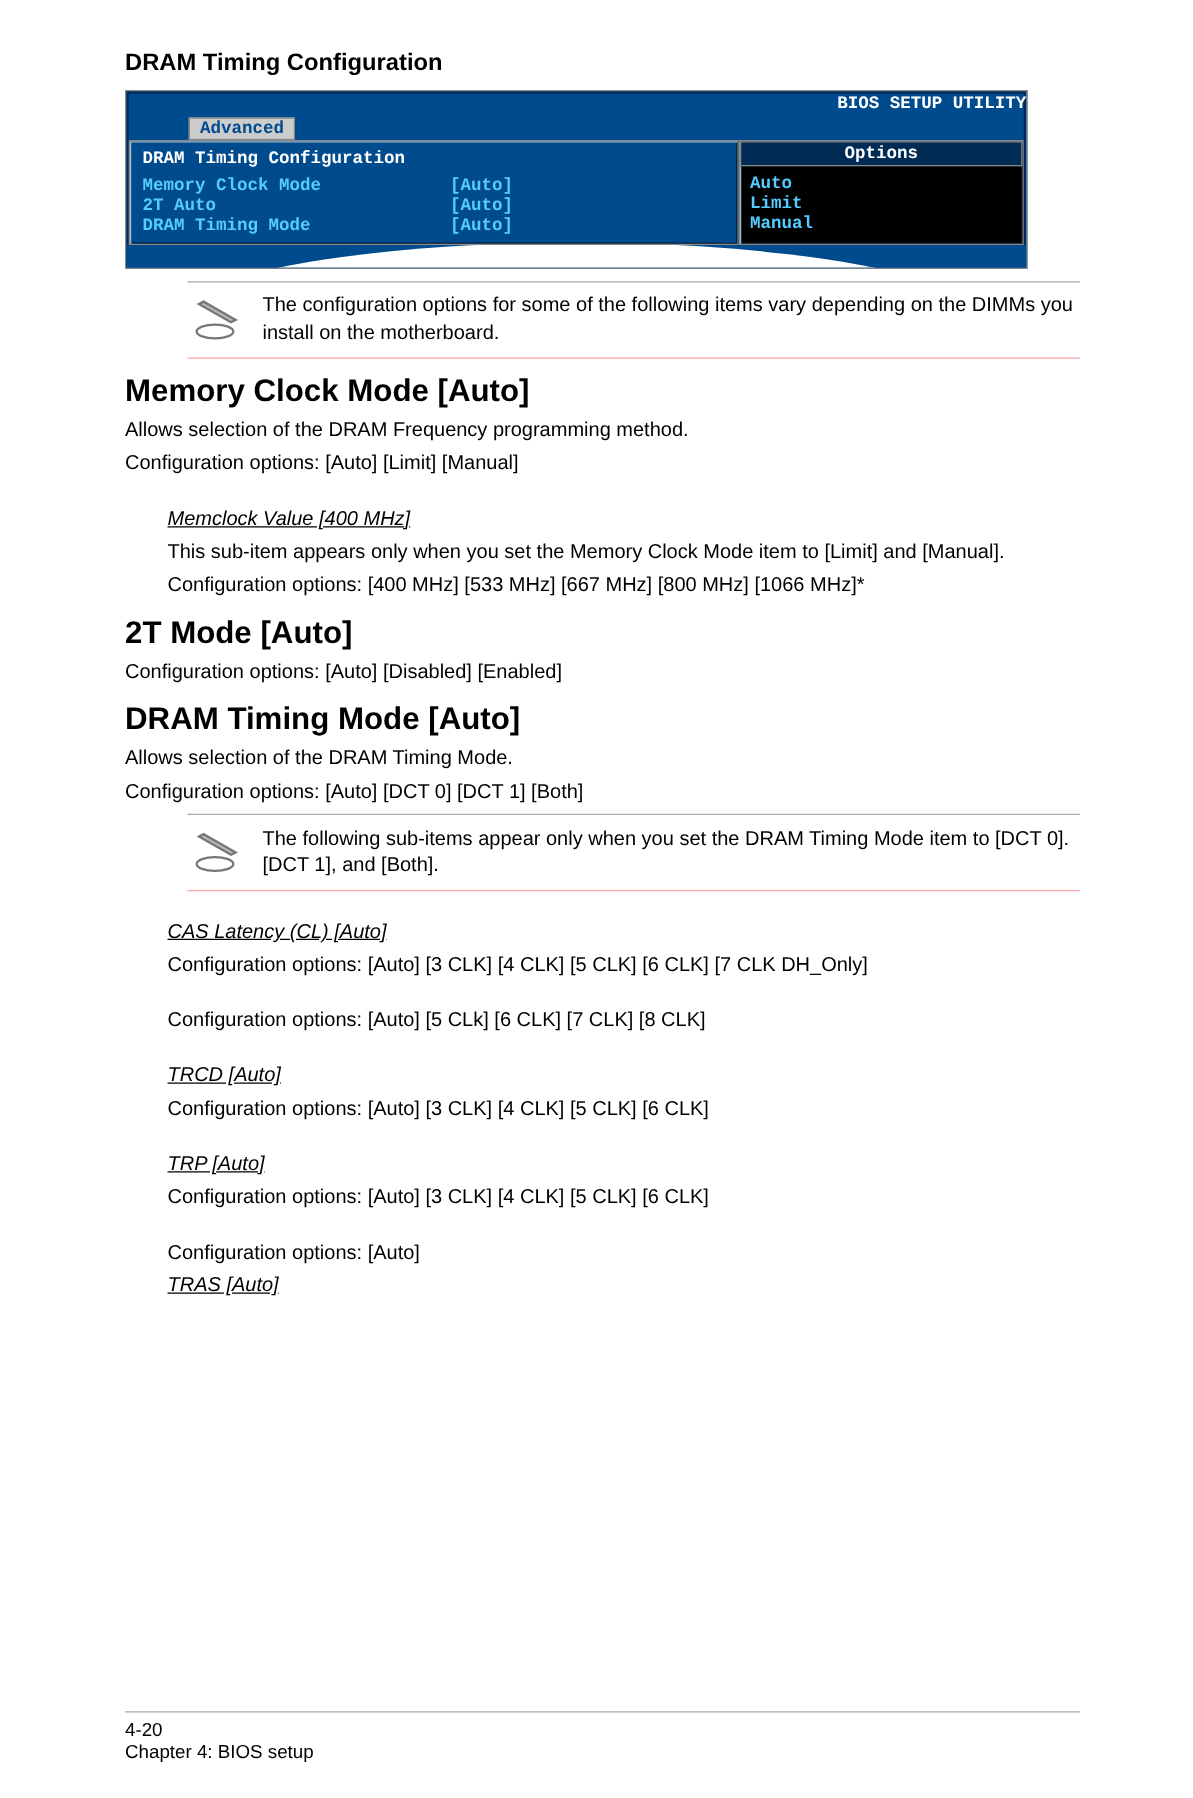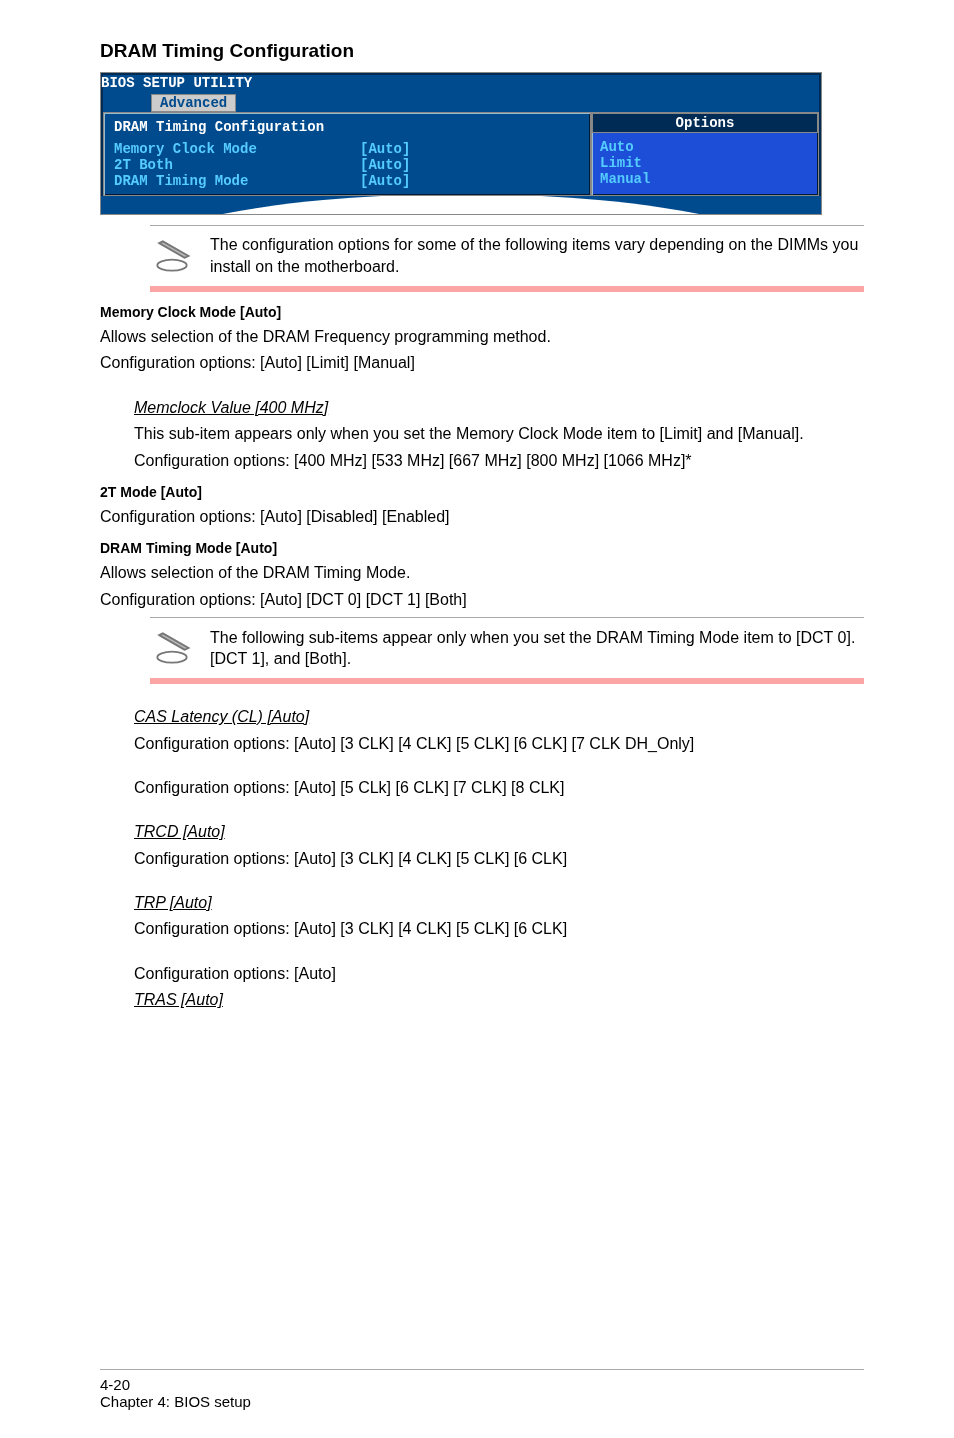--- a/index.html
+++ b/index.html
@@ -16,21 +16,21 @@
     padding: 40px 90px 30px 100px;
     box-sizing: border-box;
     position: relative;
   }
   h2 {
     font-size: 19px;
     font-weight: bold;
     margin: 0 0 10px 0;
   }
   h3 {
-    font-size: 14px;
+    font-size: 25px;
     font-weight: bold;
     margin: 12px 0 6px 0;
   }
   p {
     margin: 0 0 4px 0;
     line-height: 1.4;
   }
 
   .bios-box {
     background: #004B8D;
@@ -38,21 +38,21 @@
     width: 720px;
     margin: 0 0 10px 0;
     box-shadow: inset 0 0 0 2px #002b55;
     position: relative;
   }
   .bios-title {
     color: #fff;
     font-family: "Courier New", monospace;
     font-weight: bold;
     font-size: 14px;
-    text-align: left;
+    text-align: right;
     padding: 2px 0;
   }
   .bios-tabrow {
     padding: 0 16px 0 50px;
   }
   .bios-tab {
     display: inline-block;
     background: #CCCCCC;
     color: #004B8D;
     font-family: "Courier New", monospace;
@@ -71,21 +71,21 @@
     margin: 0 0 0 2px;
     padding: 6px 10px;
     background: #004B8D;
     box-shadow: inset 1px 1px 0 #99bbcc, inset -1px -1px 0 #001a33;
   }
   .bios-right {
     width: 210px;
     border: 1px solid #888;
     margin: 0 2px 0 0;
     padding: 6px 8px;
-    background: #1d4ed8;
+    background: #000000;
     box-shadow: inset 1px 1px 0 #99bbcc, inset -1px -1px 0 #001a33;
   }
   .bios-left-title {
     color: #fff;
     font-family: "Courier New", monospace;
     font-weight: bold;
     font-size: 14px;
     margin-bottom: 6px;
   }
   .bios-item {
@@ -131,21 +131,21 @@
     height: 80px;
     background: #fff;
     border-radius: 50% 50% 0 0 / 100% 100% 0 0;
   }
 
   .note-row {
     display: flex;
     align-items: center;
     gap: 16px;
     border-top: 1px solid #aaa;
-    border-bottom: 6px solid #fca5a5;
+    border-bottom: 1px solid #fca5a5;
     padding: 8px 0;
     margin: 6px 0 10px 50px;
   }
   .note-row.indent {
   }
   .note-icon svg {
     width: 44px;
     height: 44px;
     display: block;
   }
@@ -191,21 +191,21 @@
       <span class="bios-tab">Advanced</span>
     </div>
     <div class="bios-body">
       <div class="bios-left">
         <div class="bios-left-title">DRAM Timing Configuration</div>
         <div class="bios-item">
           <span>Memory Clock Mode</span>
           <span class="val">[Auto]</span>
         </div>
         <div class="bios-item">
-          <span>2T Both</span>
+          <span>2T Auto</span>
           <span class="val">[Auto]</span>
         </div>
         <div class="bios-item">
           <span>DRAM Timing Mode</span>
           <span class="val">[Auto]</span>
         </div>
       </div>
       <div class="bios-right">
         <div class="bios-options-title">Options</div>
         <div class="bios-option">Auto</div>

